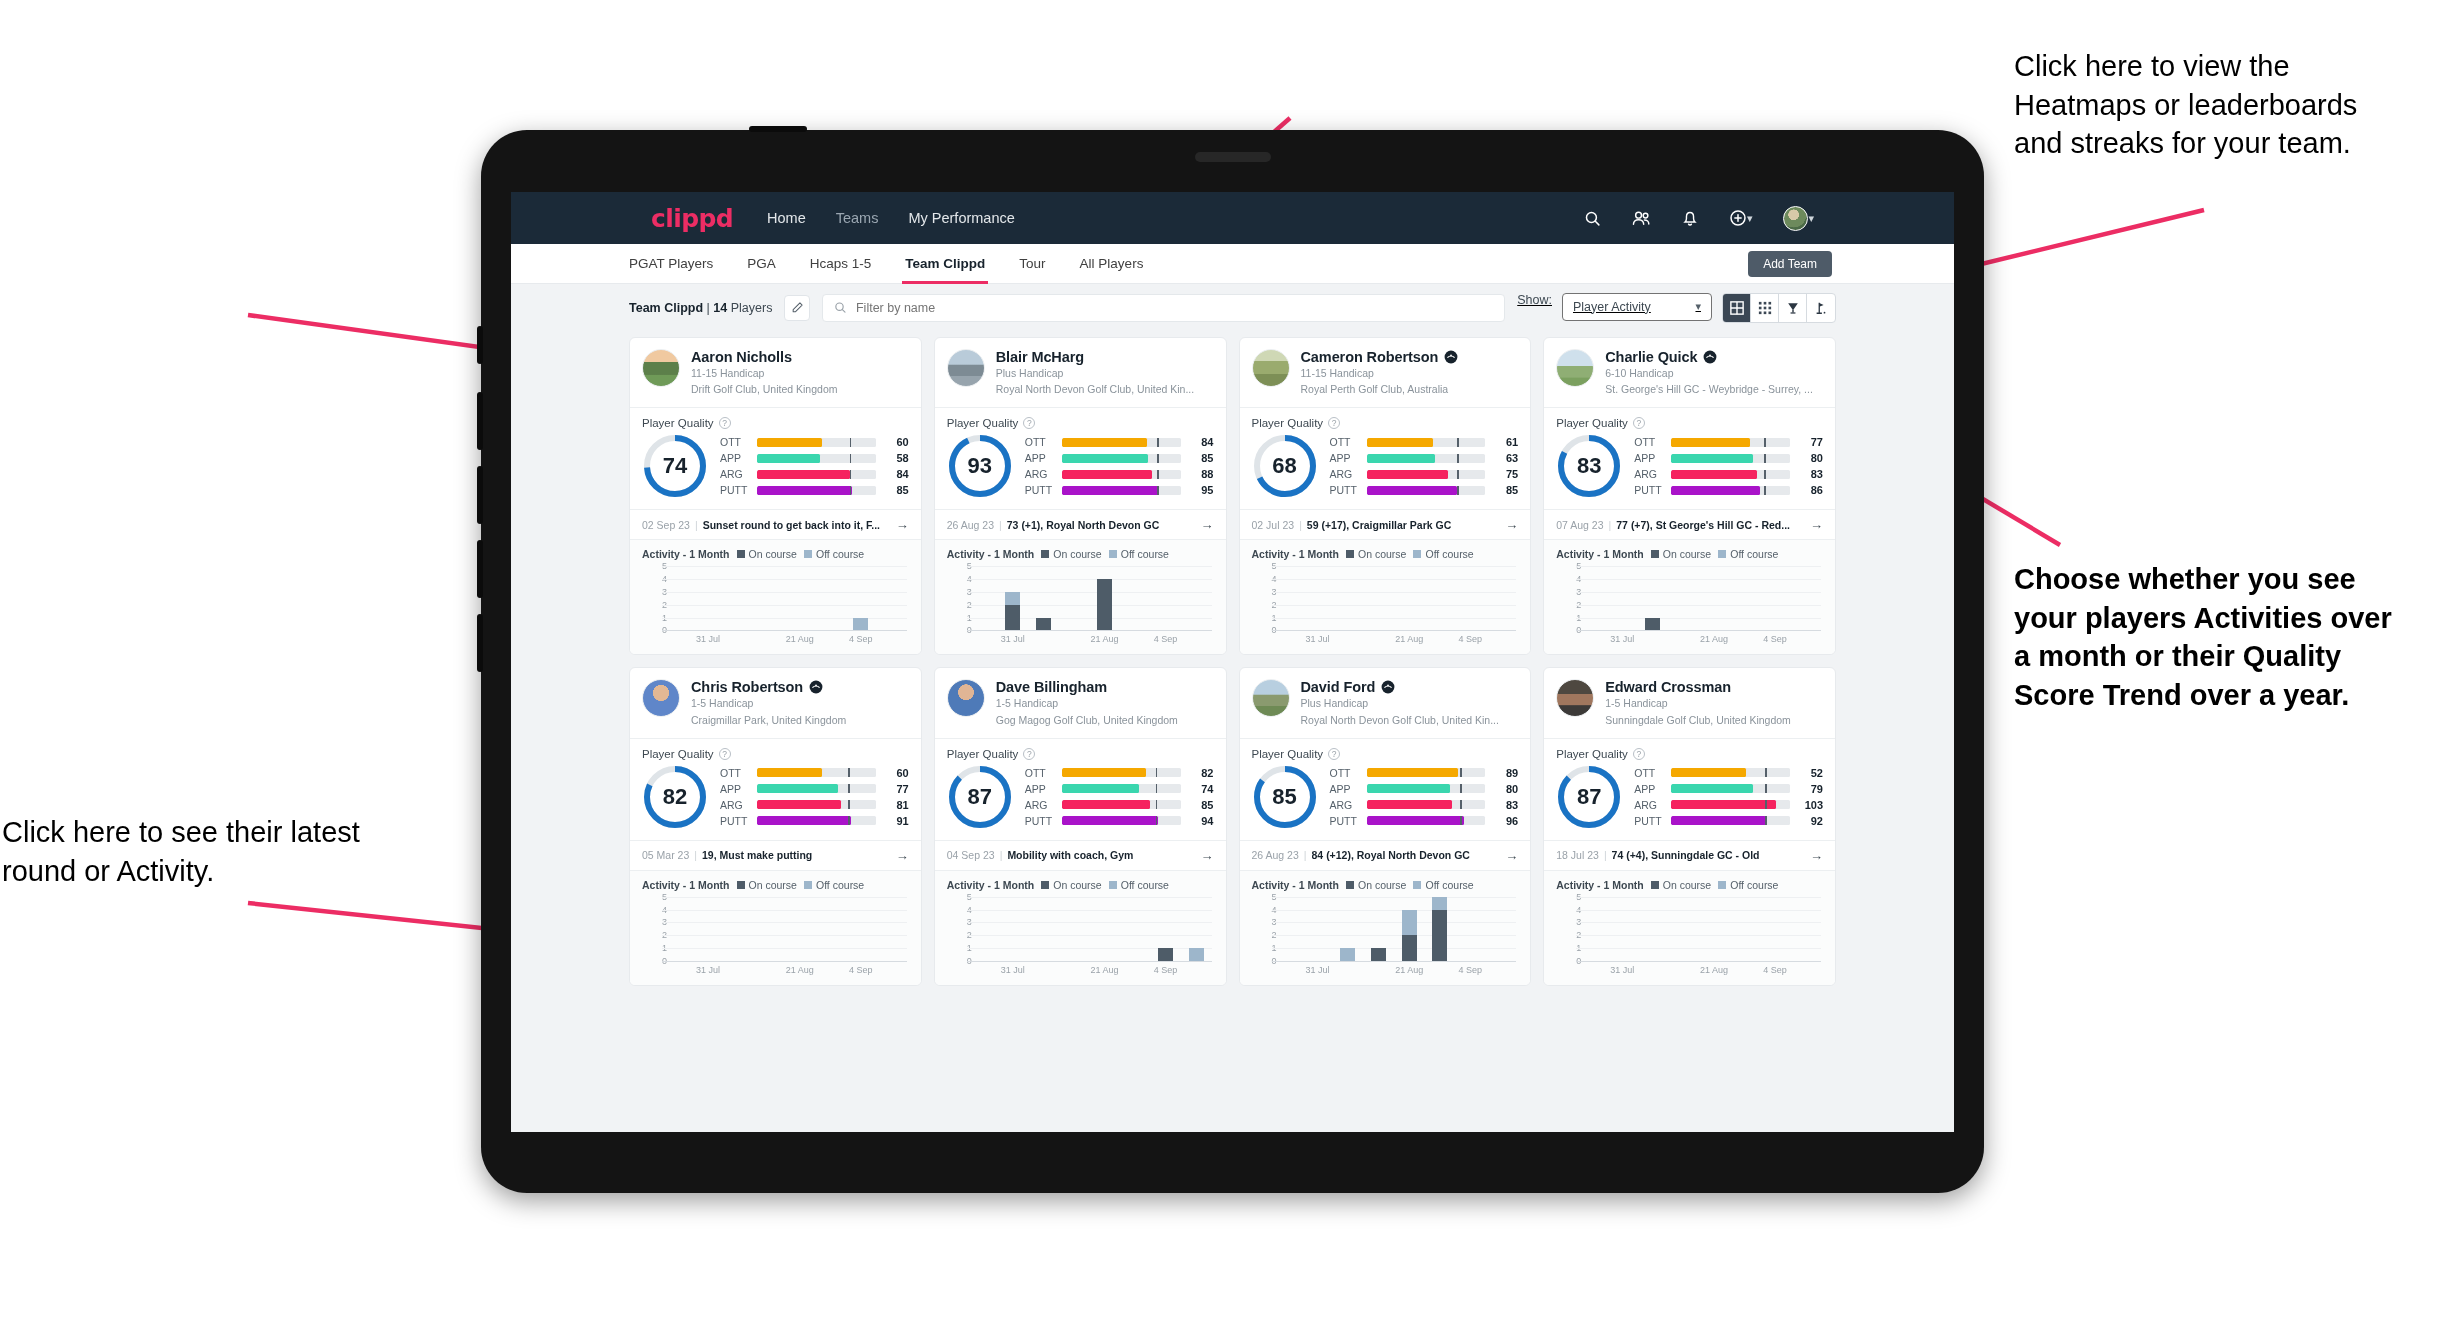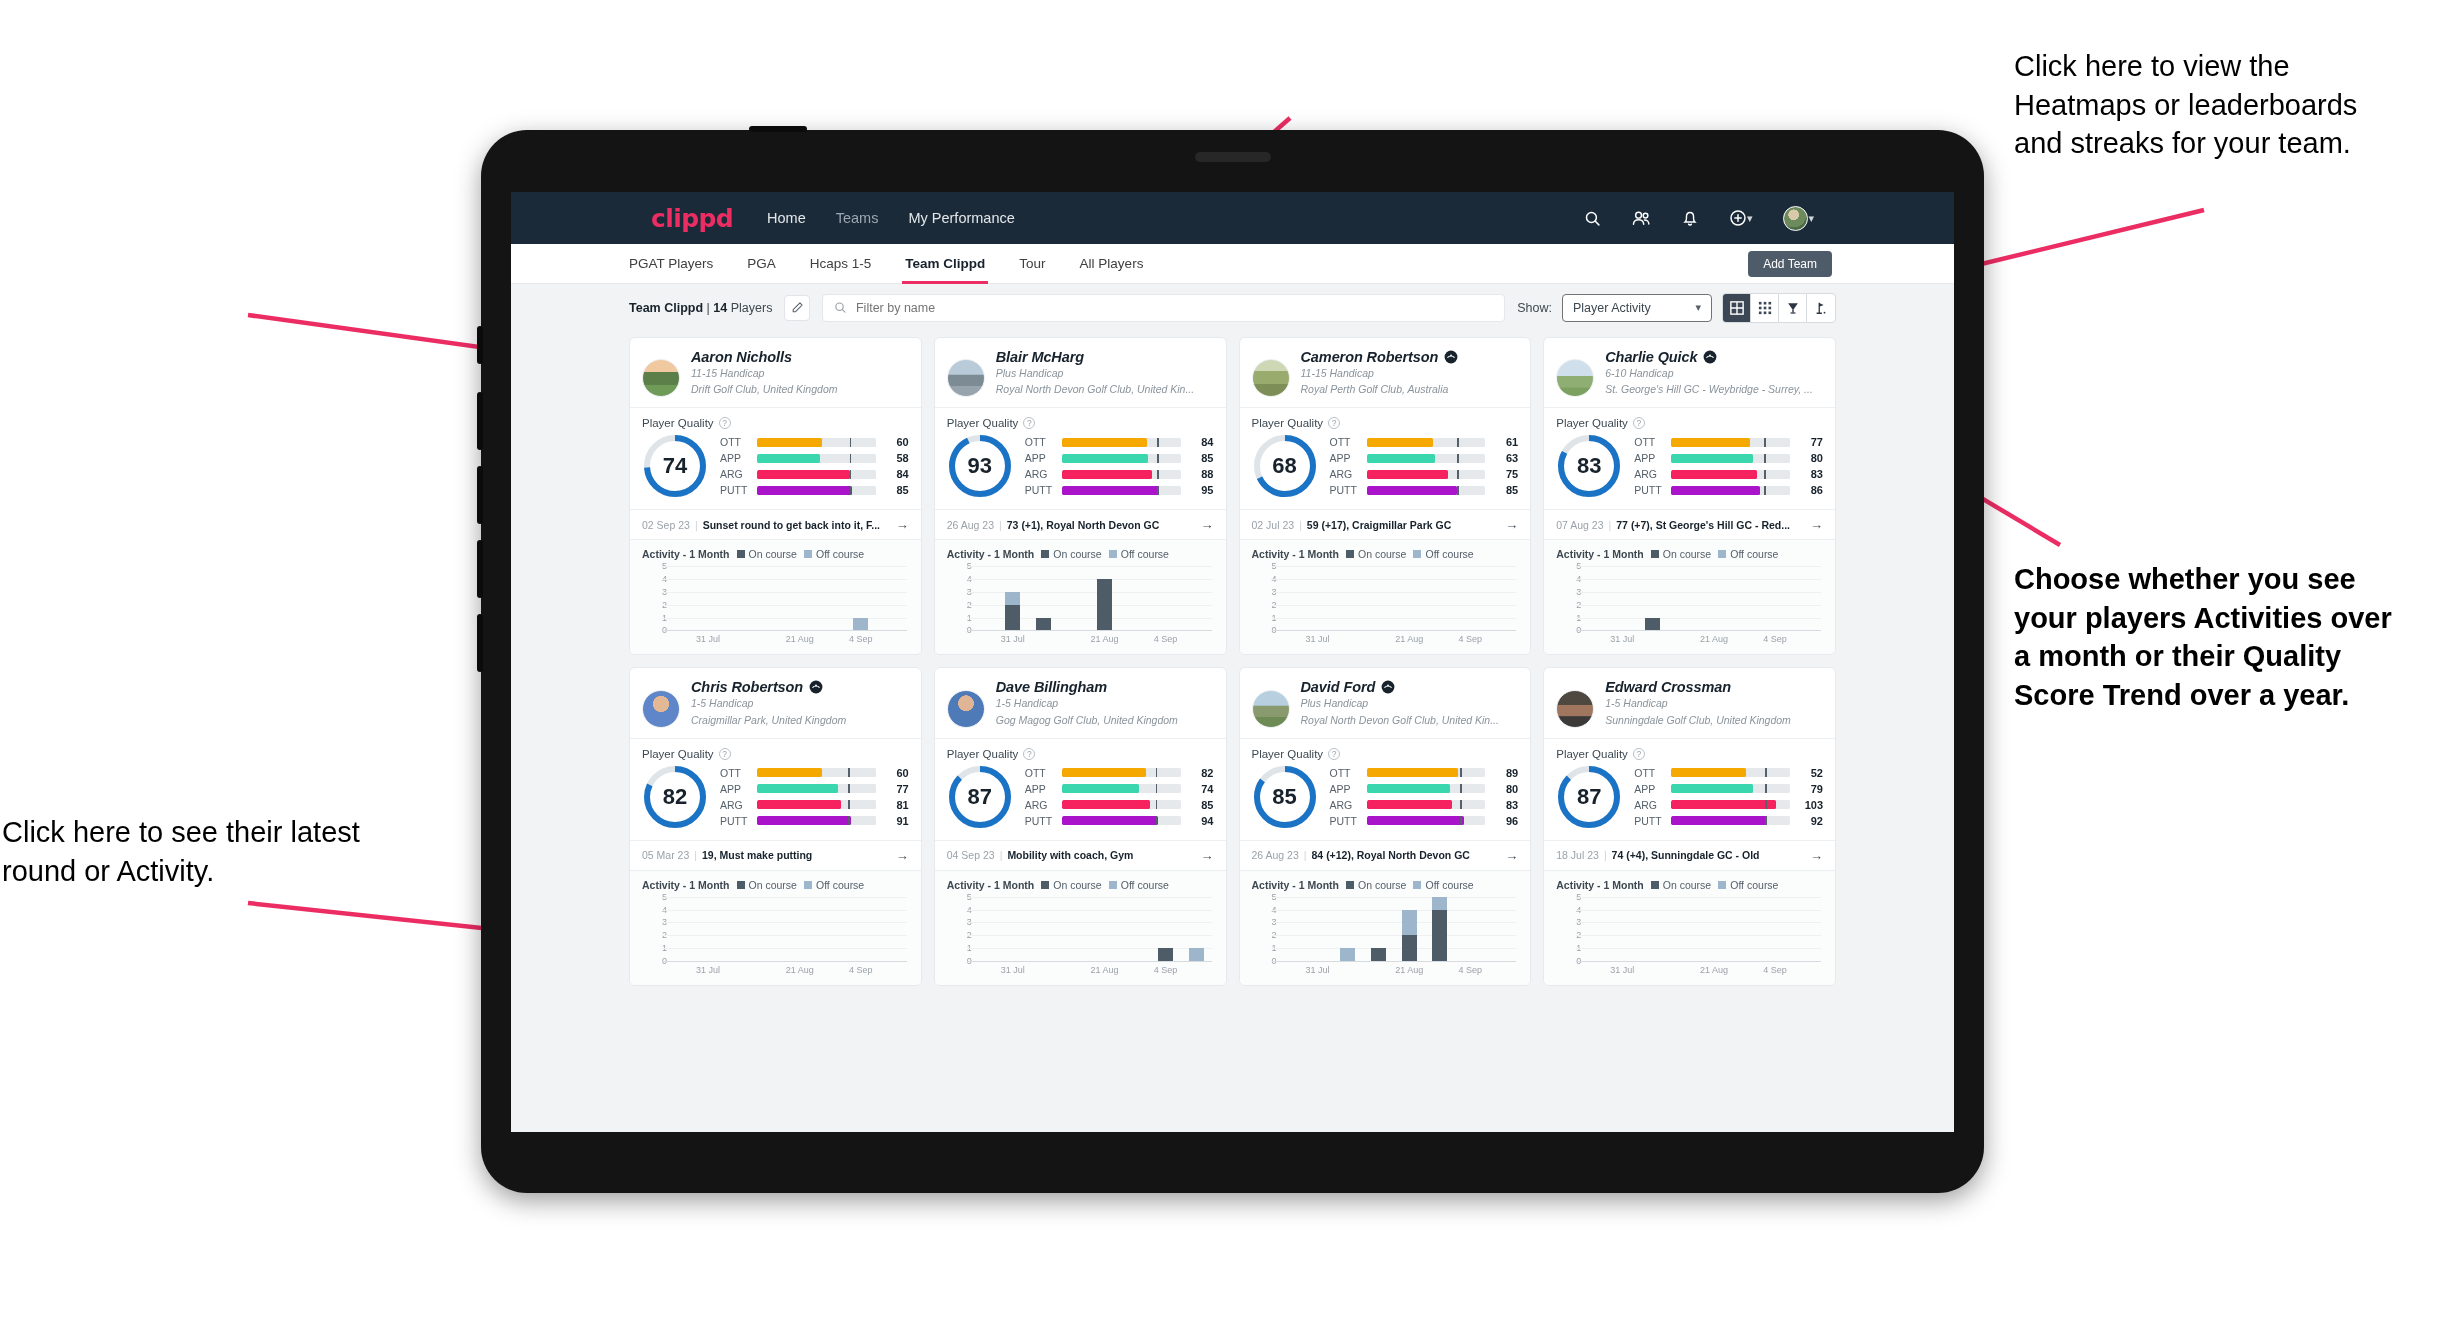--- a/index.html
+++ b/index.html
@@ -107,42 +107,42 @@
     display:flex; align-items:center; justify-content:center;
   }
   .searchbox {
     flex:1; height:28px; background:#fff; border:1px solid #e4e8eb; border-radius:4px;
     display:flex; align-items:center; padding:0 11px; gap:9px; max-width: 705px;
   }
   .searchbox input {
     border:none; outline:none; font-size:12.5px; color:#8d969e; width:100%;
     font-family:"Liberation Sans", sans-serif; background:transparent;
   }
-  .showgrp { margin-left:auto; display:flex; align-items:center; gap:10px; }
+  .showgrp { margin-left:auto; display:flex; gap:10px;text-decoration:underline; }
   .showlbl { font-size:12.5px; color:#3d4851; }
   .select {
     width:150px; height:28px; background:#fff; border:1px solid #737373; border-radius:4px;
     display:flex; align-items:center; padding:0 10px; font-size:12.5px; color:#3d4851;
   }
   .select .caret2 { margin-left:auto; font-size:11px; color:#55606a; }
   .viewtoggle { display:flex; border:1px solid #d6dbe0; border-radius:4px; overflow:hidden; background:#fff; }
   .vbtn { width:28px; height:28px; display:flex; align-items:center; justify-content:center;
           border-right:1px solid #d6dbe0; }
   .vbtn:last-child { border-right:none; }
   .vbtn.sel { background:#3b4754; }
 
   
   .grid {
     padding: 6px 118px 0 118px;
     display:grid; grid-template-columns: repeat(4, 1fr);
     gap: 12px;
   }
   .card { background:#fff; border:1px solid #e7eaed; border-radius:6px; overflow:hidden; }
 
-  .card-head { display:flex; align-items:flex-end; gap:11px; padding:11px 12px 10px 12px;font-style:italic; }
+  .card-head { display:flex; align-items:flex-start; gap:11px; padding:11px 12px 10px 12px; }
   .pavatar { width:38px; height:38px; border-radius:50%; flex:none; border:1.5px solid #eceff1; }
   .pv1 { background: linear-gradient(#f0c9a0 0 32%, #5c7f4a 33% 68%, #6f9a58 69% 100%); }
   .pv2 { background: linear-gradient(#b9cbd9 0 40%, #7d8b94 41% 72%, #97a4ad 73% 100%); }
   .pv3 { background: linear-gradient(#cfd8b5 0 30%, #9aab6e 31% 66%, #7d8f56 67% 100%); }
   .pv4 { background: linear-gradient(#cfe0ec 0 44%, #8fae74 45% 76%, #7ba05f 77% 100%); }
   .pv5 { background: radial-gradient(circle at 50% 36%, #e3b894 0 27%, #5f86c9 28% 100%); }
   .pv6 { background: radial-gradient(circle at 50% 34%, #e0b595 0 26%, #4e7ab8 27% 100%); }
   .pv7 { background: linear-gradient(#b8cfe0 0 40%, #8a9a6f 41% 72%, #6e8a55 73% 100%); }
   .pv8 { background: linear-gradient(#4e4840 0 38%, #a0775e 39% 70%, #3c3a38 71% 100%); }
   .pname-row { display:flex; align-items:center; gap:6px; }

